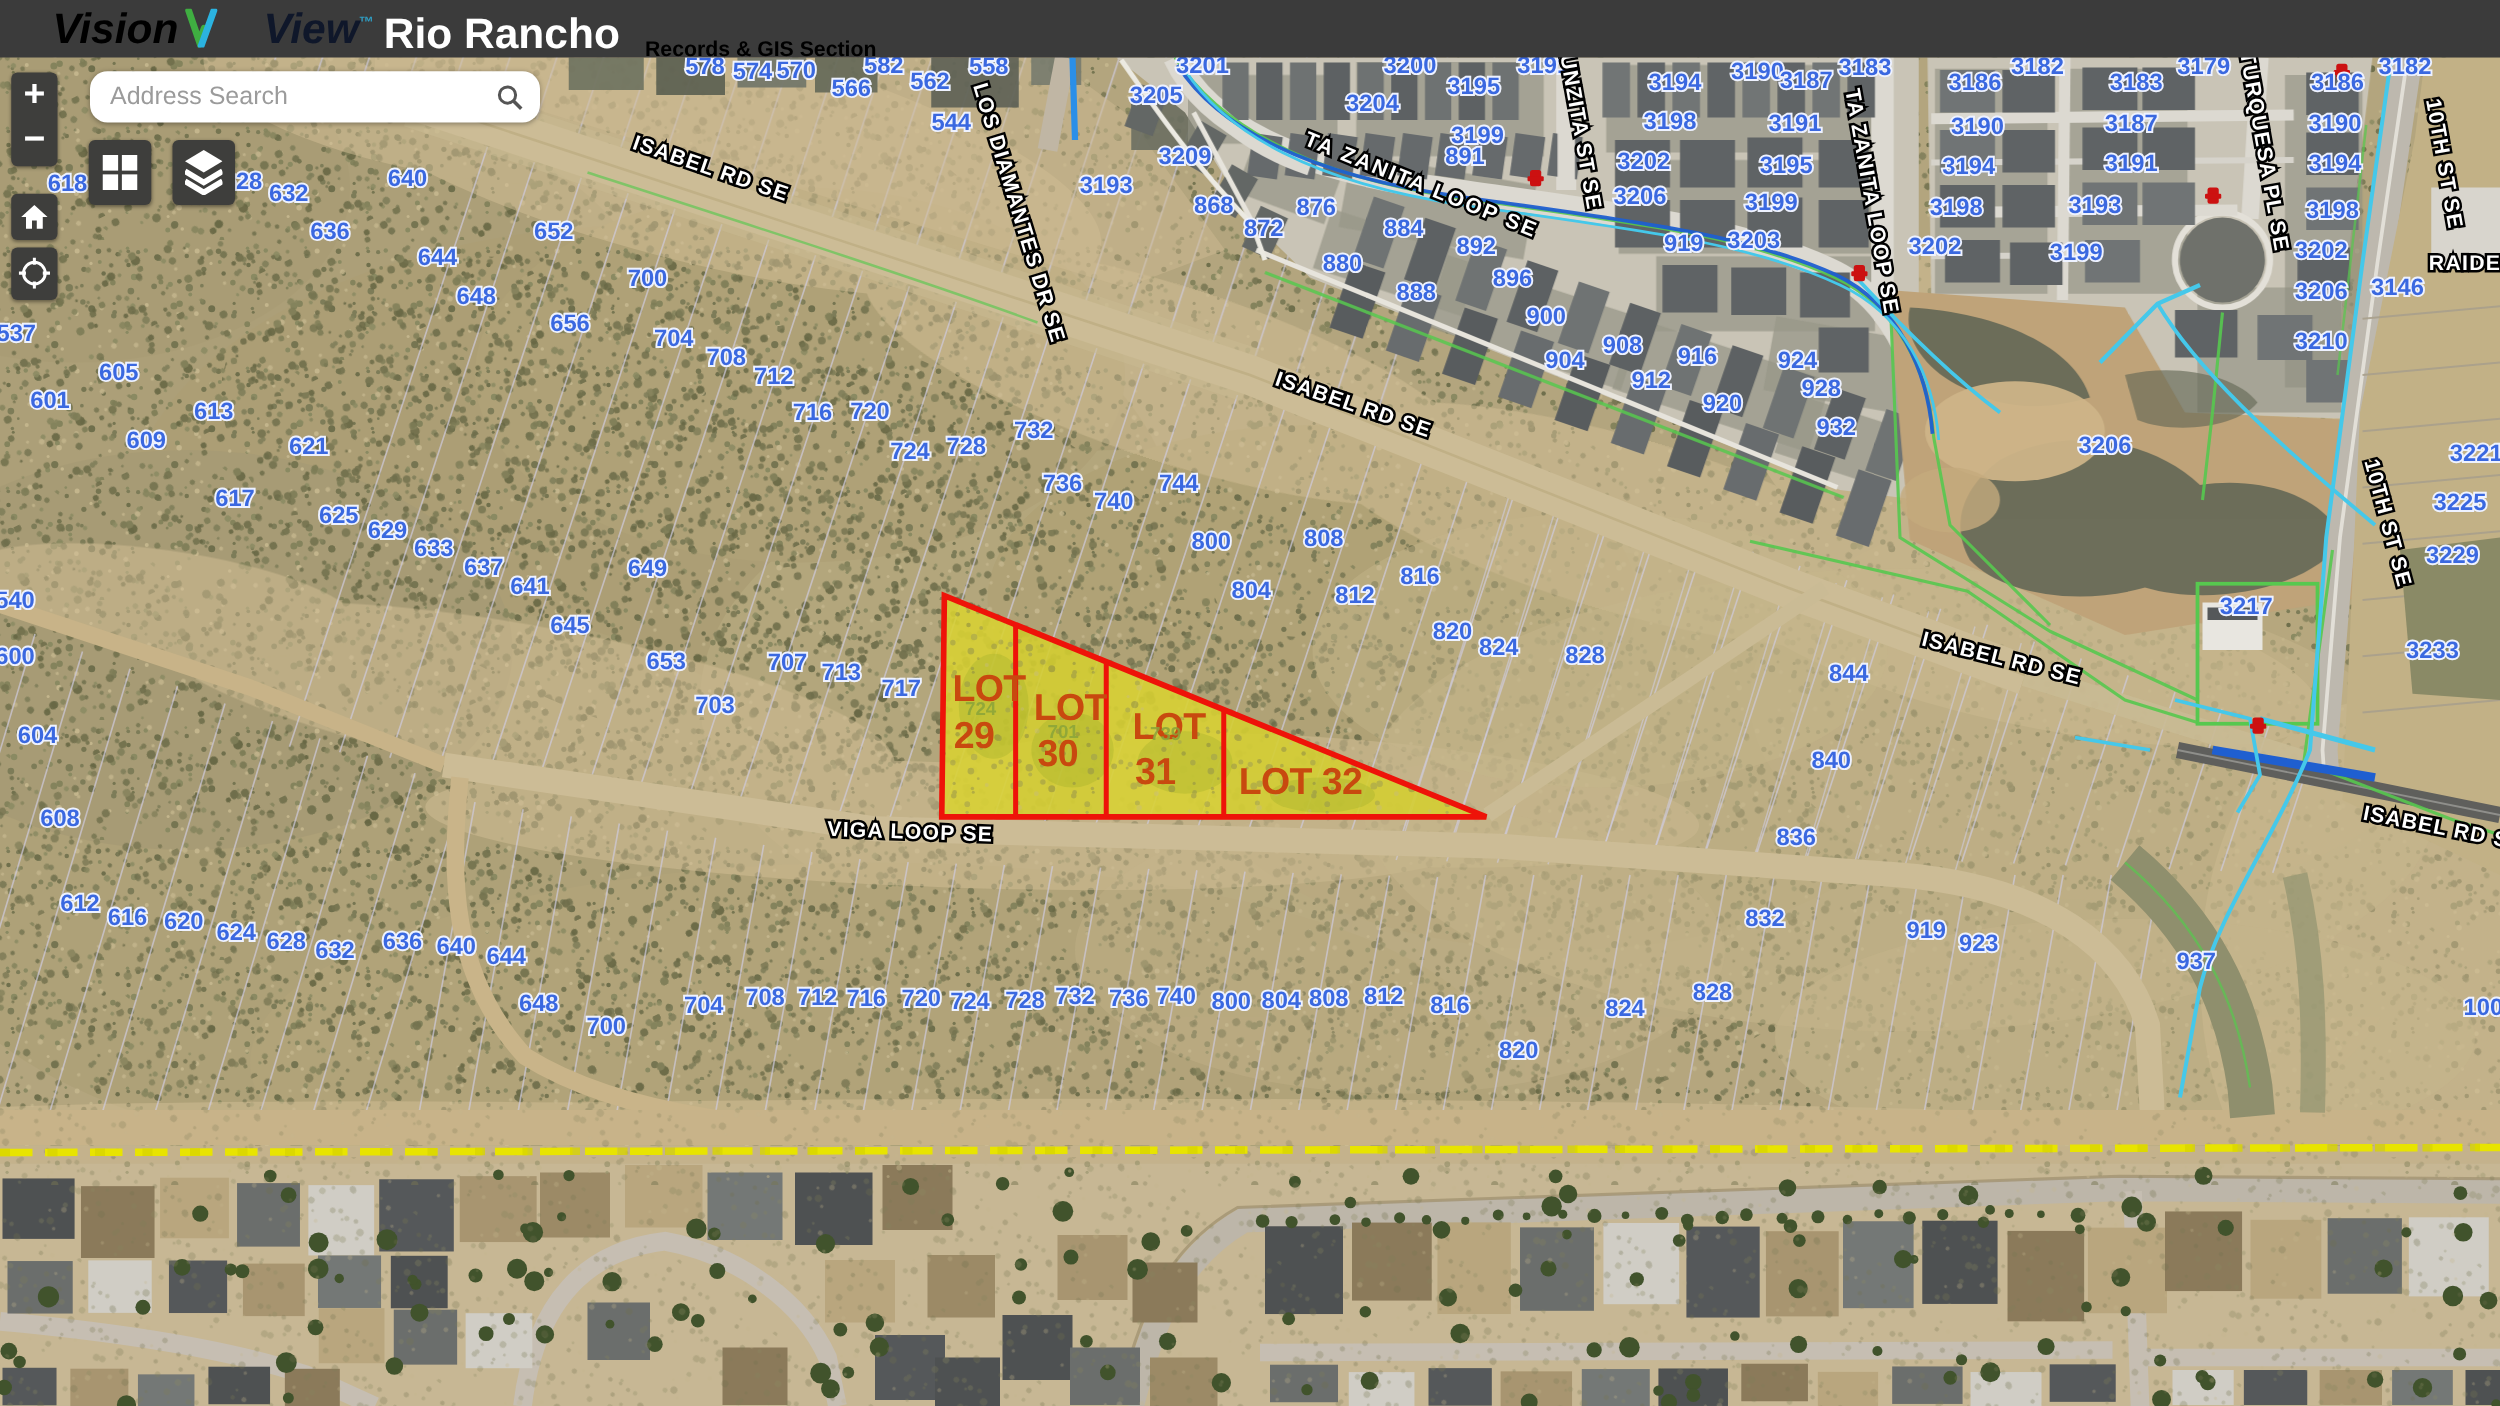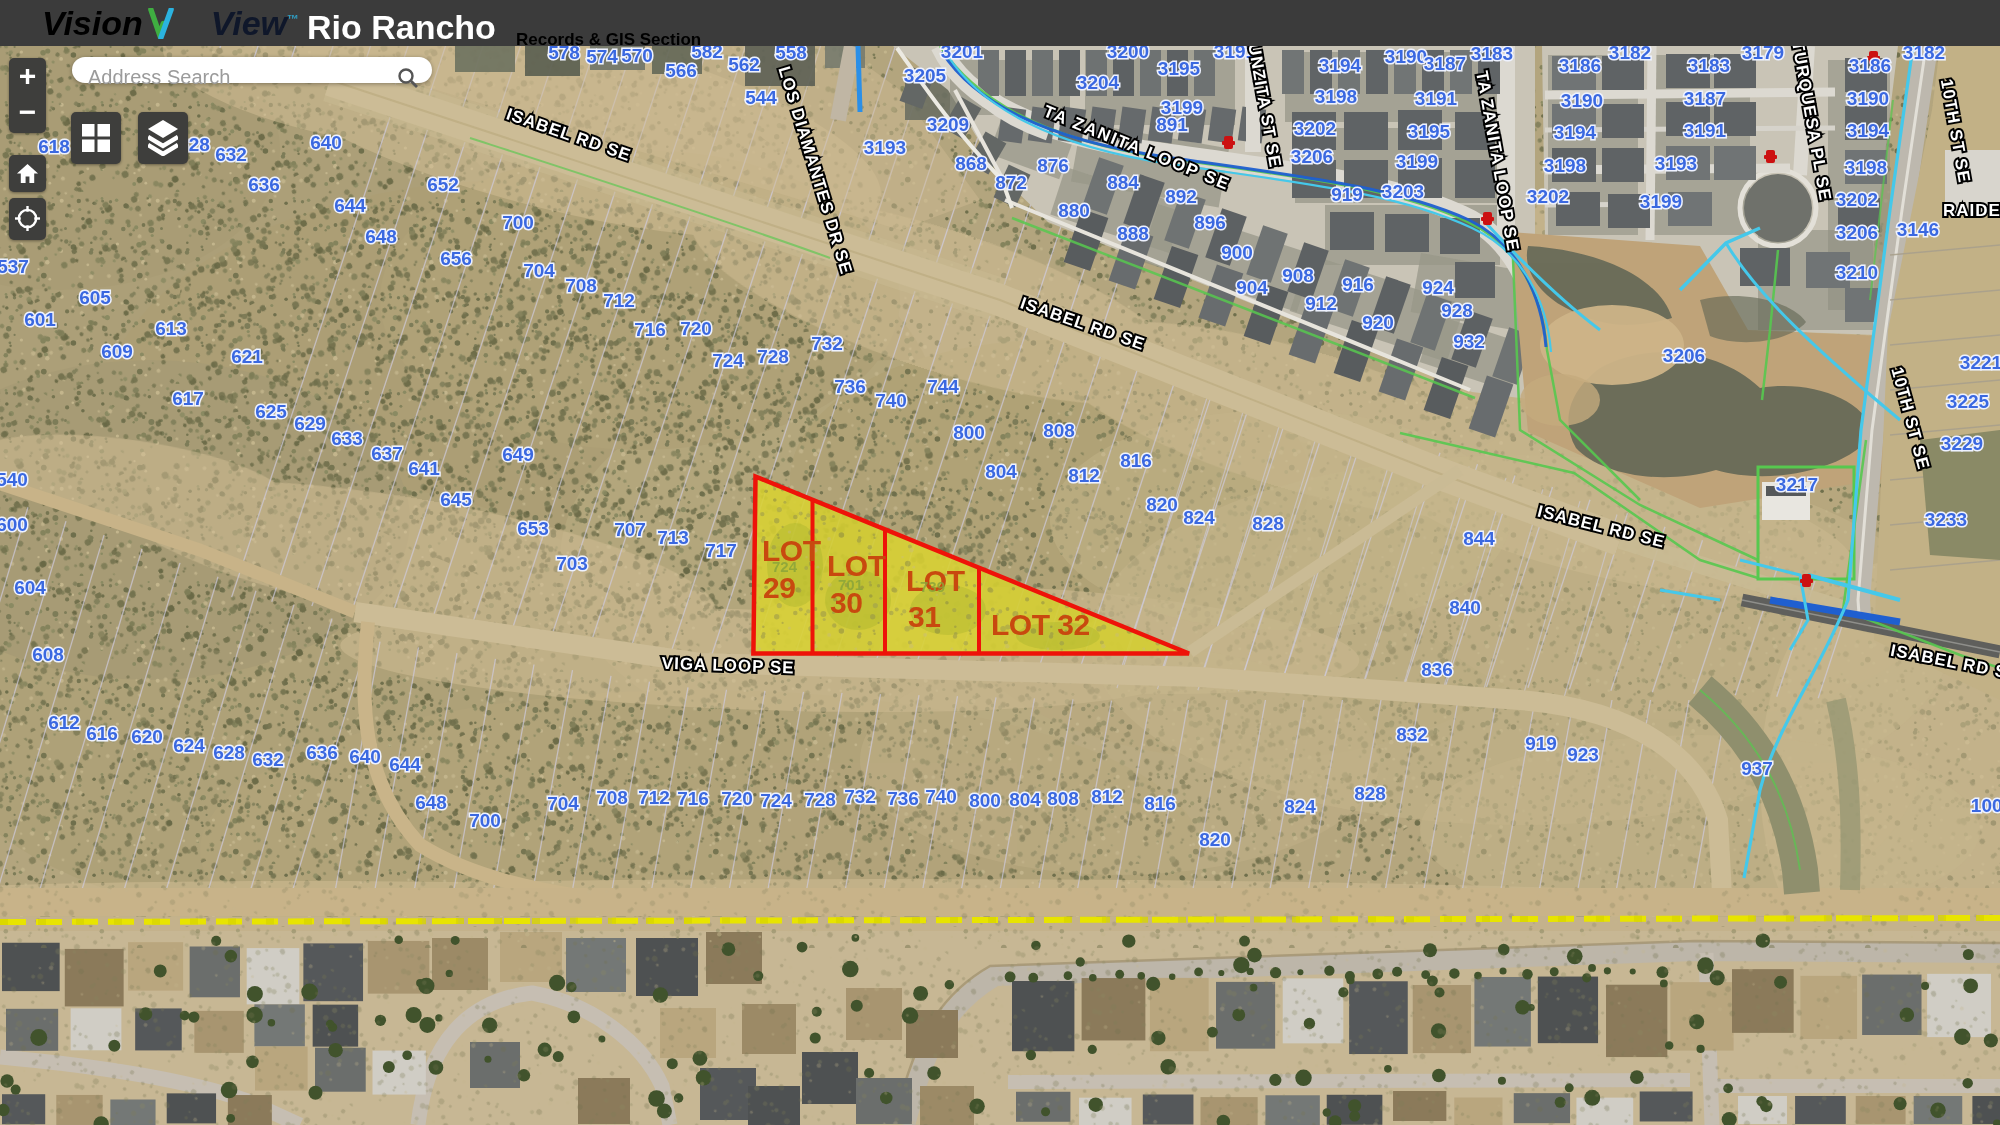--- a/index.html
+++ b/index.html
@@ -1,20 +1,20 @@
 <!DOCTYPE html>
 <html><head><meta charset="utf-8"><style>
 html,body{margin:0;padding:0;width:2000px;height:1125px;overflow:hidden;background:#b3a57e;font-family:"Liberation Sans",sans-serif;}
 #map{position:absolute;left:0;top:0;}
 #topbar{position:absolute;left:0;top:0;width:2000px;height:46px;background:#3b3b3b;}
 #logo{position:absolute;left:42px;top:4px;font-size:34px;font-weight:bold;font-style:italic;}
 #rio{position:absolute;left:307px;top:8px;font-size:34px;font-weight:bold;color:#fff;}
 #recs{position:absolute;left:516px;top:30px;font-size:17px;font-weight:bold;color:#000000;}
 .btn{position:absolute;background:#3e3e3c;border-radius:5px;box-shadow:0 1px 3px rgba(0,0,0,0.4);}
-#search{position:absolute;left:72px;top:57px;width:360px;height:26px;background:#fff;border-radius:14px;box-shadow:0 1px 4px rgba(0,0,0,0.35);}
+#search{position:absolute;left:72px;top:57px;width:360px;height:41px;background:#fff;border-radius:14px;box-shadow:0 1px 4px rgba(0,0,0,0.35);}
 #search span{position:absolute;left:16px;top:9px;font-size:20px;color:#9b9b9b;}
 </style></head><body>
 
 <svg id="map" width="2000" height="1125" viewBox="0 0 2000 1125" font-family="Liberation Sans, sans-serif">
 <defs>
 <pattern id="bush" width="96" height="96" patternUnits="userSpaceOnUse">
         <circle cx="31.1" cy="14.5" r="2.3" fill="#7d7c58"></circle>
         <circle cx="78.8" cy="9.0" r="2.2" fill="#767551"></circle>
         <circle cx="20.6" cy="8.3" r="1.8" fill="#8a8a62"></circle>
         <circle cx="8.7" cy="40.8" r="2.7" fill="#7d7c58"></circle>

